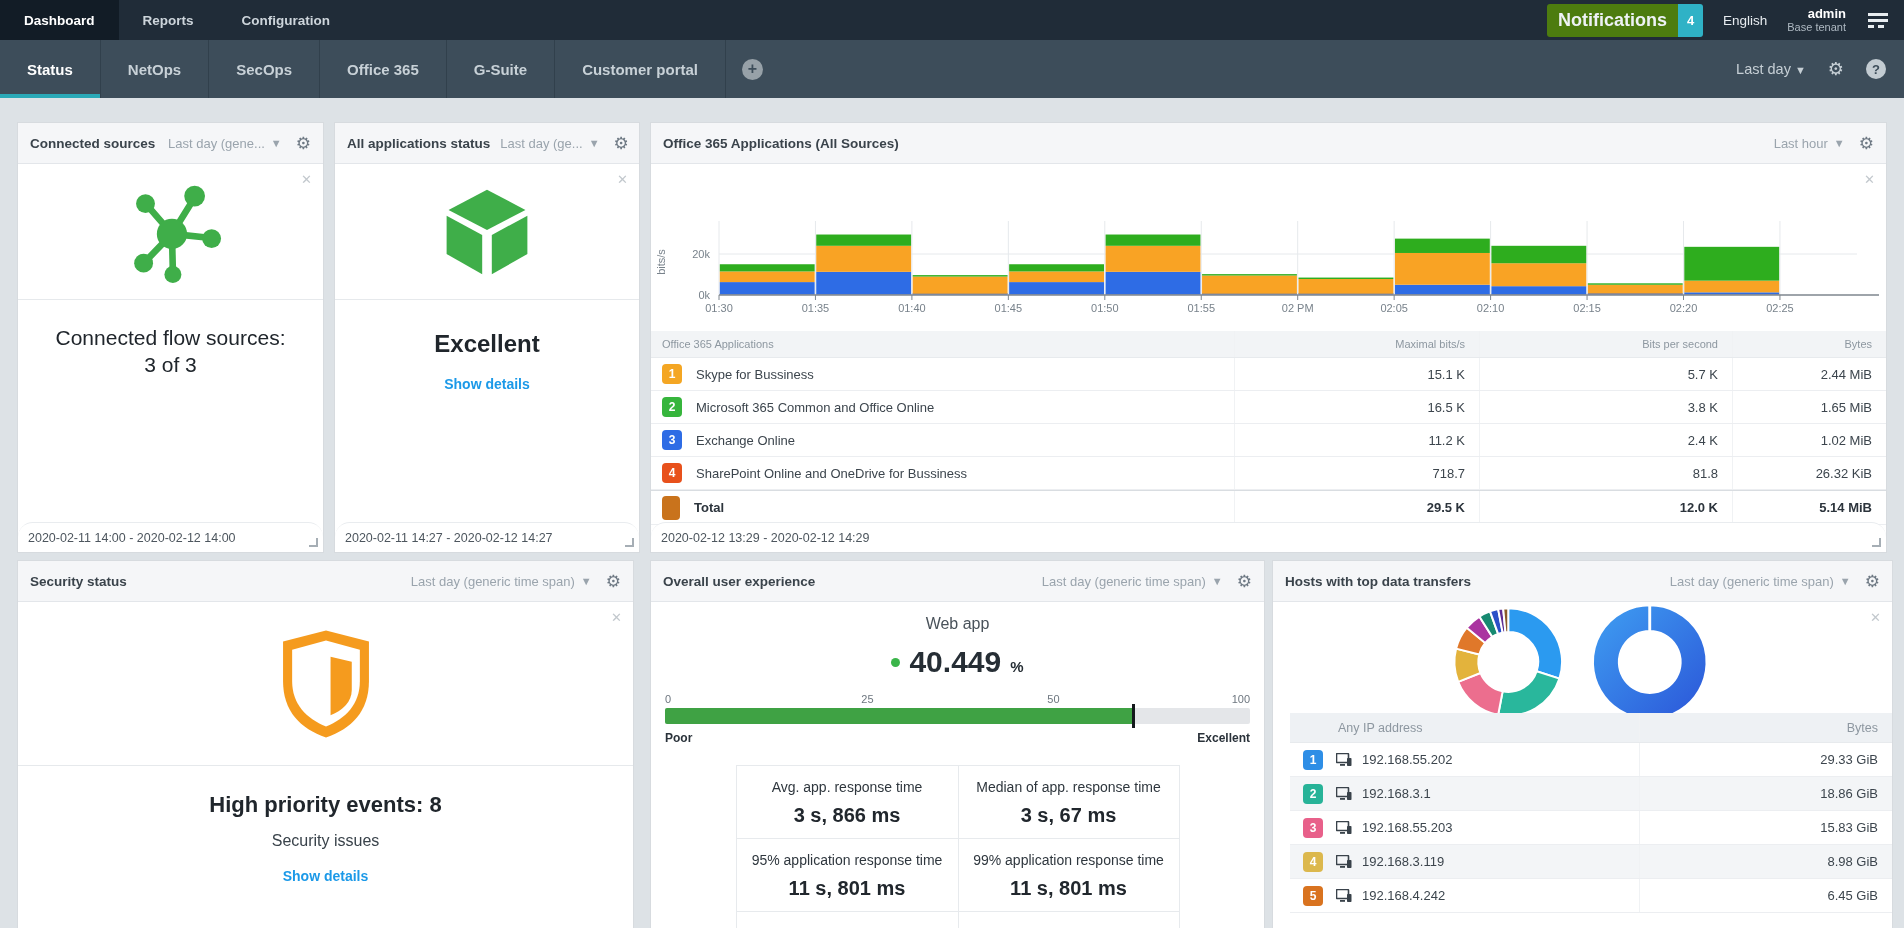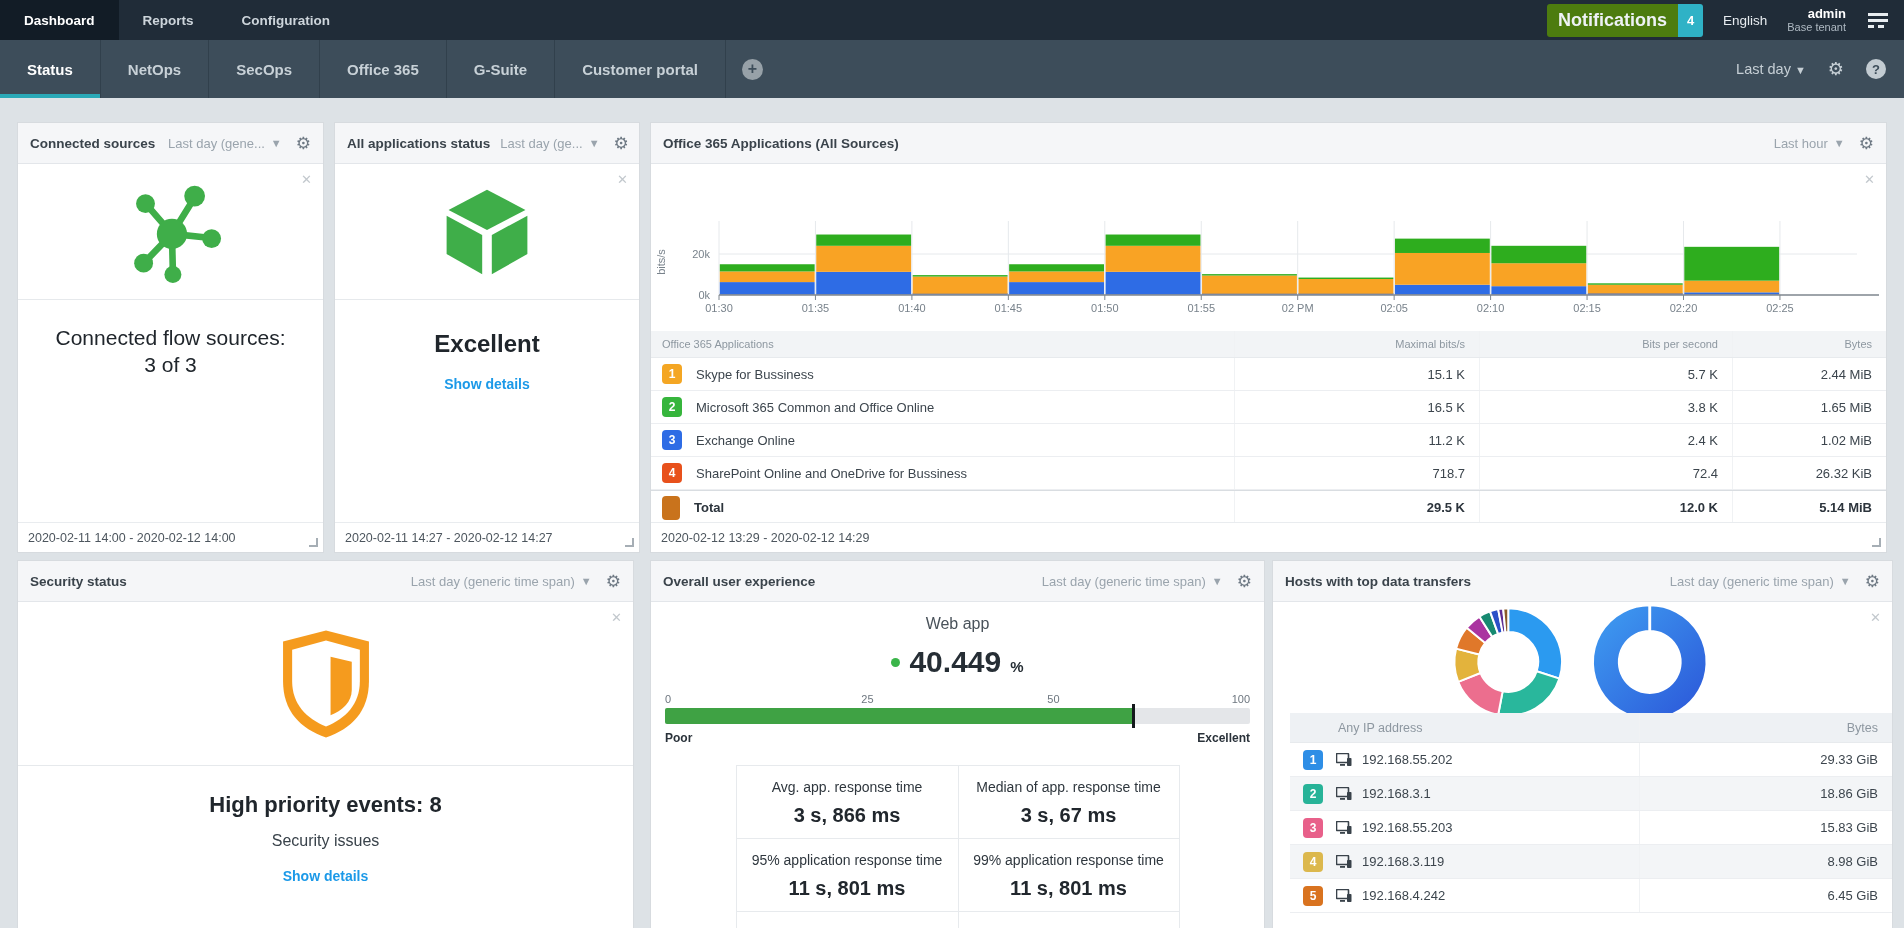--- a/index.html
+++ b/index.html
@@ -44,21 +44,21 @@
   .help-circle { width:20px; height:20px; border-radius:50%; background:#c3ccd2; color:#3d4d5a; font-weight:bold; font-size:13px; display:flex; align-items:center; justify-content:center; cursor:pointer; }
 
   
   .widget { position:absolute; background:#fff; border:1px solid #d7dbdf; }
   .w-header { height:41px; background:#f5f6f8; border-bottom:1px solid #e3e6ea; display:flex; align-items:center; padding:0 12px; }
   .w-title { font-weight:bold; font-size:13.5px; color:#3a434b; white-space:nowrap; }
   .w-timespan { margin-left:auto; color:#9aa4ad; font-size:13px; white-space:nowrap; display:flex; align-items:center; gap:6px; cursor:pointer; padding-left:10px;}
   .w-gear { margin-left:14px; color:#6e7984; font-size:17px; cursor:pointer; line-height:1;}
   .w-body { position:absolute; top:42px; left:0; right:0; bottom:0; background:#fff; }
   .close-x { position:absolute; top:7px; right:11px; color:#c2c8cd; font-size:13px; cursor:pointer; z-index:3;}
-  .w-footer { position:absolute; bottom:0; left:0; right:0; height:30px; border-top:1px solid #e9ecef; display:flex; align-items:center; padding:0 10px; font-size:12.5px; color:#4d565e; background:#fff; }
+  .w-footer { position:absolute; bottom:0; left:0; right:0; height:30px; border-top:1px solid #e9ecef; display:flex; align-items:center; padding:0 10px; font-size:12.5px; color:#4d565e; background:#fff;border-radius:15px; }
   .resize-corner { position:absolute; right:5px; bottom:5px; width:9px; height:9px; border-right:2px solid #a6aeb5; border-bottom:2px solid #a6aeb5; cursor:nwse-resize; }
 
   
   .icon-zone { height:163px; border-bottom:1px solid #e6e9ec; display:flex; align-items:center; justify-content:center; }
   .icon-zone.short { height:135px; }
   .caption-zone { text-align:center; }
   .big-caption { font-size:21px; font-weight:normal; color:#20262c; line-height:1.3; margin-top:24px;}
   .status-big { font-size:24px; font-weight:bold; color:#20262c; margin-top:30px; }
   .headline { font-size:22px; font-weight:bold; color:#20262c; margin-top:26px; }
   .sub-caption { font-size:16px; color:#39424a; margin-top:14px; }
@@ -363,21 +363,21 @@
             <span class="c-max">11.2 K</span>
             <span class="c-bps">2.4 K</span>
             <span class="c-bytes">1.02 MiB</span>
           </div>
           <div class="o-row">
             <span class="c-name">
               <span class="rank-badge" style="background: rgb(232, 81, 28);">4</span>
               <span>SharePoint Online and OneDrive for Bussiness</span>
             </span>
             <span class="c-max">718.7</span>
-            <span class="c-bps">72.4</span>
+            <span class="c-bps">81.8</span>
             <span class="c-bytes">26.32 KiB</span>
           </div>
           <div class="o-row total">
             <span class="c-name">
               <span class="total-badge" style="background: rgb(201, 115, 28);"></span>
               <span>Total</span>
             </span>
             <span class="c-max">29.5 K</span>
             <span class="c-bps">12.0 K</span>
             <span class="c-bytes">5.14 MiB</span>

